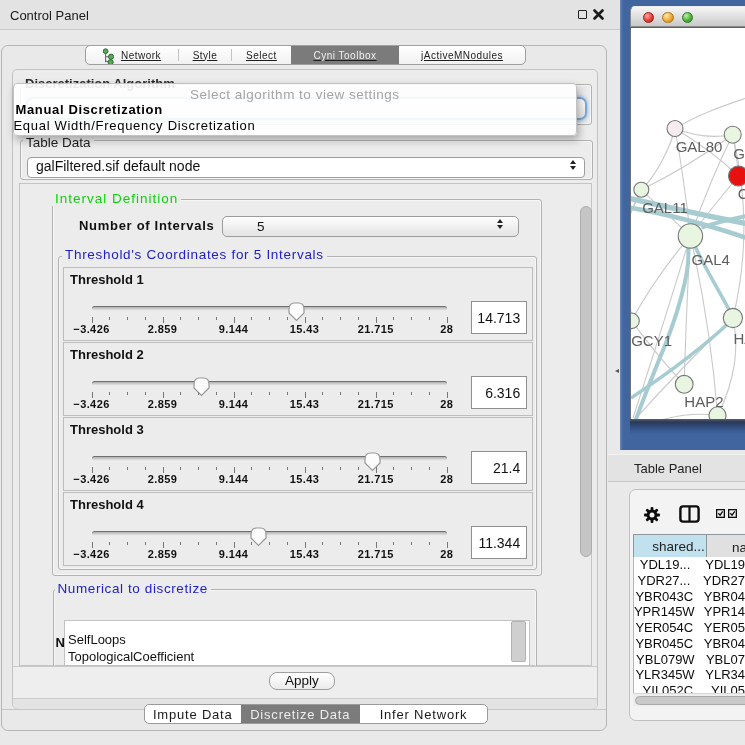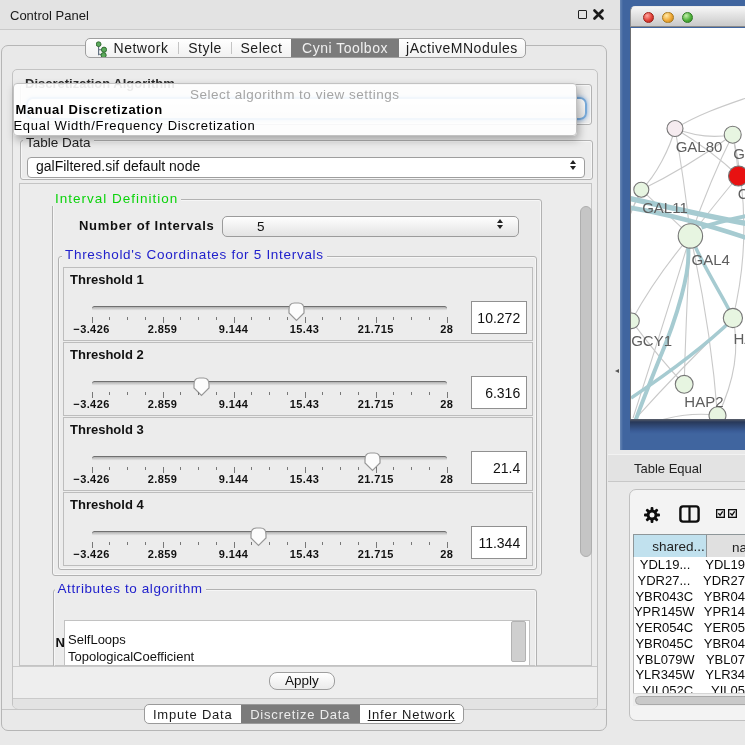--- a/index.html
+++ b/index.html
@@ -8,21 +8,21 @@
 #page { position:relative; width:745px; height:745px; overflow:hidden; }
 .abs { position:absolute; }
 
 
 #titlebar { left:0; top:0; width:620px; height:30px; background:#e3e3e3; border-bottom:1px solid #c9c9c9; }
 #titlebar .t { position:absolute; left:10px; top:8px; font-size:13px; color:#1a1a1a; }
 #floatico { left:578px; top:10px; width:9px; height:9px; border:1.5px solid #222; border-radius:1px; }
 #closeico { left:593px; top:9px; width:11px; height:11px; }
 
 
-#toptabs { left:85px; top:38px; height:20px; display:flex; background:linear-gradient(#ffffff,#f1f1f1); border:1px solid #9f9f9f; border-radius:5px; overflow:hidden; font-size:14px; letter-spacing:0.5px; color:#1c1c1c; z-index:5; }
+#toptabs { left:85px; top:45px; height:20px; display:flex; background:linear-gradient(#ffffff,#f1f1f1); border:1px solid #9f9f9f; border-radius:5px; overflow:hidden; font-size:10px; letter-spacing:0.5px; color:#1c1c1c; z-index:5;text-decoration:underline; }
 #toptabs .seg { display:flex; align-items:center; justify-content:center; height:100%; }
 #toptabs .sep { width:1px; height:12px; background:#c4c4c4; align-self:center; }
 #toptabs .sel { background:#7b7b7b; color:#f0f0f0; }
 
 
 #outer { left:1px; top:45px; width:606px; height:686px; border:1px solid #b6b6b6; border-radius:7px; }
 #section { left:12px; top:69px; width:586px; height:640px; background:#ececec; border:1px solid #c3c3c3; border-radius:5px; }
 
 
 .group { position:absolute; border:1px solid #b2b2b2; border-radius:3px; box-shadow:inset 0 0 0 1px rgba(255,255,255,.5); }
@@ -163,21 +163,21 @@
         <i style="left:319.7px;height:3.2px;"></i>
         <i style="left:337.4px;height:3.2px;"></i>
         <i style="left:355.2px;height:6.5px;"></i>
       </div>
     <div class="tl" style="left:27.5px;">−3.426</div>
       <div class="tl" style="left:98.5px;">2.859</div>
       <div class="tl" style="left:169.6px;">9.144</div>
       <div class="tl" style="left:240.6px;">15.43</div>
       <div class="tl" style="left:311.7px;">21.715</div>
       <div class="tl" style="left:382.7px;">28</div>
-    <div class="vbox">10.272</div>
+    <div class="vbox">14.713</div>
   </div>
   <div class="tpanel" style="top:342px;">
     <div class="lbl">Threshold 2</div>
     <div class="track"></div>
     <svg class="thumb" style="left:129.1px;" viewBox="0 0 17 20">
         <path d="M1,7.5 Q1,1 6.5,1 L10.5,1 Q16,1 16,7.5 L16,11 L8.5,18.5 L1,11 Z" fill="#fcfcfc" stroke="#979797" stroke-width="1.2"></path>
       </svg>
     <div class="ticks">
         <i style="left:0.0px;height:6.5px;"></i>
         <i style="left:17.8px;height:3.2px;"></i>
@@ -278,35 +278,35 @@
     <div class="tl" style="left:27.5px;">−3.426</div>
       <div class="tl" style="left:98.5px;">2.859</div>
       <div class="tl" style="left:169.6px;">9.144</div>
       <div class="tl" style="left:240.6px;">15.43</div>
       <div class="tl" style="left:311.7px;">21.715</div>
       <div class="tl" style="left:382.7px;">28</div>
     <div class="vbox">11.344</div>
   </div>
 
   <div class="group" style="left:53px; top:589px; width:484px; height:90px;"></div>
-  <div class="gtitle" style="left:54.5px; top:580.6px; font-size:13.5px; letter-spacing:0.6px; color:#2121cc;">Attributes to algorithm</div>
+  <div class="gtitle" style="left:54.5px; top:580.6px; font-size:13.5px; letter-spacing:0.6px; color:#2121cc;">Numerical to discretize</div>
   <div class="abs" style="left:55.5px; top:597.5px; font-weight:bold; font-size:13px; letter-spacing:0.3px; color:#111;margin-top:37px;">Numerical Attributes</div>
   <div class="abs" style="left:64px; top:620.3px; width:465.6px; height:46px; background:#fff; border:1px solid #c2c2c2; font-size:13px; color:#111; overflow:hidden;">
     <div style="padding:11px 0 0 3px; line-height:16.6px;">SelfLoops<br>TopologicalCoefficient<br>BetweennessCentrality</div>
   </div>
   <div class="abs" style="left:510.5px; top:620.5px; width:15px; height:41px; background:#cfcfcf; border:1px solid #b2b2b2; border-radius:2px;"></div>
 
   <div class="abs" style="left:13px; top:665.5px; width:584px; height:32.5px; background:#eeeeee; border-top:1px solid #c9c9c9;"></div>
   <div class="abs" style="left:268.6px; top:671.5px; width:66.7px; height:18.8px; background:linear-gradient(#ffffff,#ebebeb); border:1px solid #9e9e9e; border-radius:8px; font-size:13.5px; color:#111; display:flex; align-items:center; justify-content:center;">Apply</div>
   <div class="abs" style="left:13px; top:698px; width:584px; height:10.5px; background:#e3e3e3; border-top:1px solid #cacaca; border-radius:0 0 5px 5px;"></div>
 
   <div id="bottabs" class="abs">
     <div class="seg" style="width:95.5px;">Impute Data</div>
     <div class="seg sel" style="width:119.5px;">Discretize Data</div>
-    <div class="seg" style="width:103px;text-decoration:underline;">Infer Network</div>
+    <div class="seg" style="width:127px;">Infer Network</div>
   </div>
 
   <div id="popup" class="abs">
     <div class="hint">Select algorithm to view settings</div>
     <div class="it1">Manual Discretization</div>
     <div class="it2">Equal Width/Frequency Discretization</div>
   </div>
 
   <div class="abs" style="left:614.5px; top:368.5px; width:0; height:0; border-top:2.5px solid transparent; border-bottom:2.5px solid transparent; border-right:4.5px solid #555;"></div>
 
@@ -369,21 +369,21 @@
         <text x="60.6" y="236.8">GAL4</text>
         <text x="0.2" y="317.7">GCY1</text>
         <text x="102.5" y="316">HA</text>
         <text x="53.3" y="379.4">HAP2</text>
       </g>
     </svg>
   </div>
   <div id="canvshadow" class="abs"></div>
 
   <div id="tpband" class="abs">
-      <span class="t">Table Equal</span>
+      <span class="t">Table Panel</span>
     </div>
   <div id="tablepanel" class="abs"></div>
 
   <svg class="abs" style="left:643.5px; top:506.5px;" width="16" height="16" viewBox="0 0 16 16">
       <g fill="#0d0d0d">
         <g transform="rotate(0 8 8)">
           <rect x="6.6" y="0" width="2.8" height="16" rx="1"></rect>
         </g>
         <g transform="rotate(45 8 8)">
           <rect x="6.6" y="0" width="2.8" height="16" rx="1"></rect>

